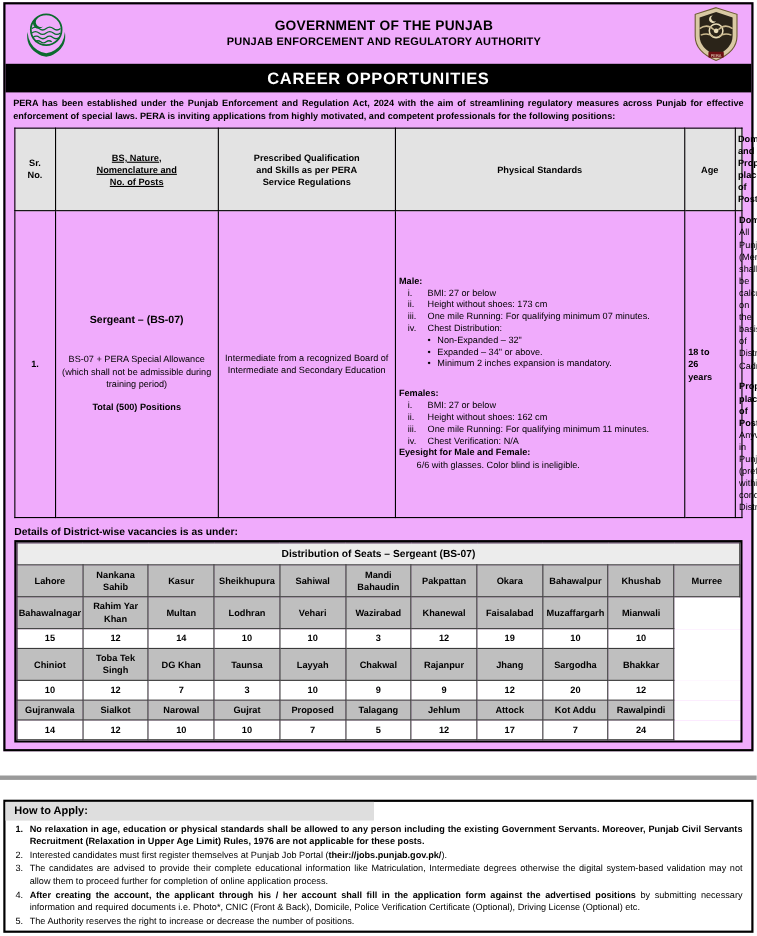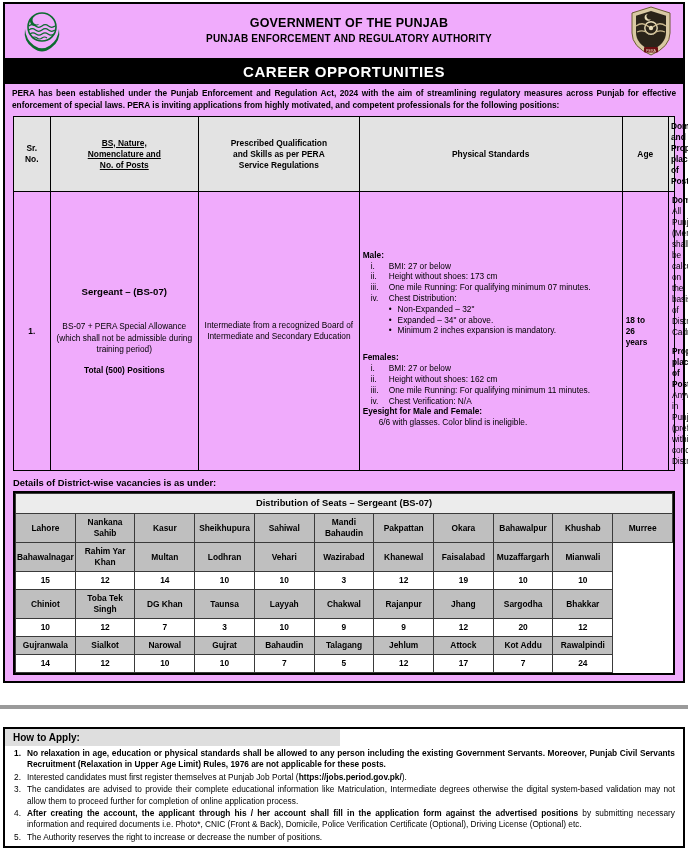--- a/index.html
+++ b/index.html
@@ -359,21 +359,21 @@
             <td class="dist-val">20</td>
             <td class="dist-val">12</td>
             <td class="dist-empty"></td>
           </tr>
 
           <tr>
             <td class="dist-name">Gujranwala</td>
             <td class="dist-name">Sialkot</td>
             <td class="dist-name">Narowal</td>
             <td class="dist-name">Gujrat</td>
-            <td class="dist-name">Bahaudin</td>
+            <td class="dist-name">Proposed</td>
             <td class="dist-name">Talagang</td>
             <td class="dist-name">Jehlum</td>
             <td class="dist-name">Attock</td>
             <td class="dist-name">Kot Addu</td>
             <td class="dist-name">Rawalpindi</td>
             <td class="dist-empty"></td>
           </tr>
           <tr>
             <td class="dist-val">14</td>
             <td class="dist-val">12</td>
@@ -398,21 +398,21 @@
 
     <div class="sec-head">How to Apply:</div>
 
     <ul class="ol-list">
       <li class="bold-item">
         <span class="num">1.</span>
         <span class="body">No relaxation in age, education or physical standards shall be allowed to any person including the existing Government Servants. Moreover, Punjab Civil Servants Recruitment (Relaxation in Upper Age Limit) Rules, 1976 are not applicable for these posts.</span>
       </li>
       <li>
         <span class="num">2.</span>
-        <span class="body"><span>Interested candidates must first register themselves at Punjab Job Portal (</span><span class="b">https://jobs.period.gov.pk/</span><span>).</span></span>
+        <span class="body"><span>Interested candidates must first register themselves at Punjab Job Portal (</span><span class="b">their://jobs.punjab.gov.pk/</span><span>).</span></span>
       </li>
       <li>
         <span class="num">3.</span>
         <span class="body">The candidates are advised to provide their complete educational information like Matriculation, Intermediate degrees otherwise the digital system-based validation may not allow them to proceed further for completion of online application process.</span>
       </li>
       <li>
         <span class="num">4.</span>
         <span class="body"><span class="b">After creating the account, the applicant through his / her account shall fill in the application form against the advertised positions</span><span> by submitting necessary information and required documents i.e. Photo*, CNIC (Front &amp; Back), Domicile, Police Verification Certificate (Optional), Driving License (Optional) etc.</span></span>
       </li>
       <li>

